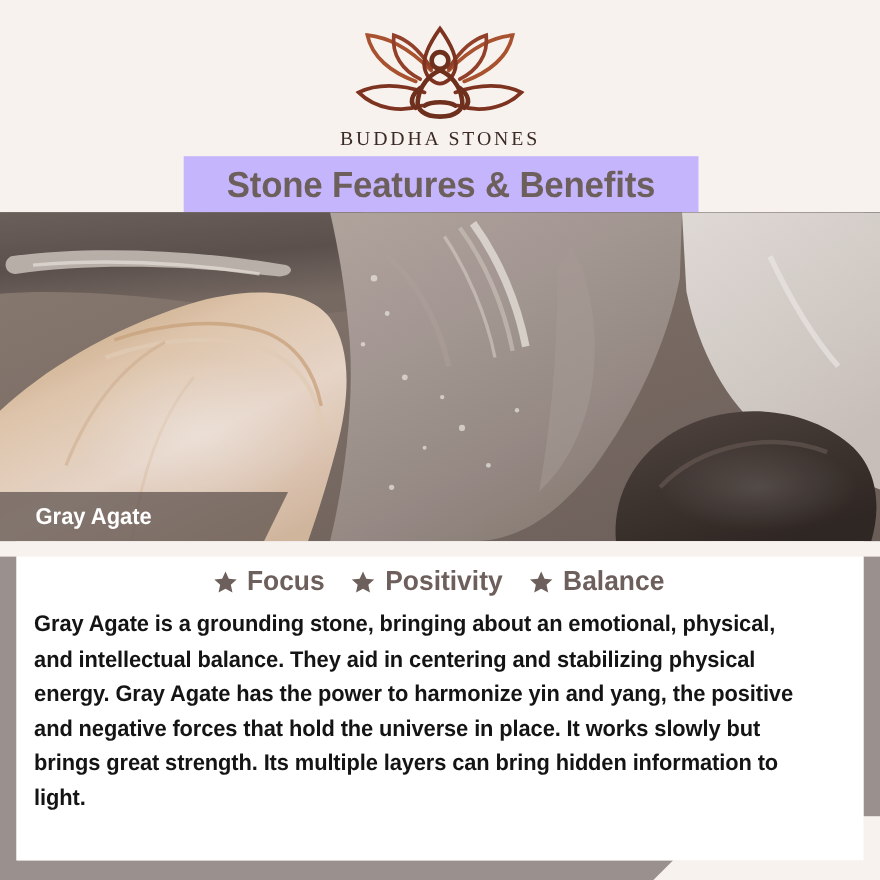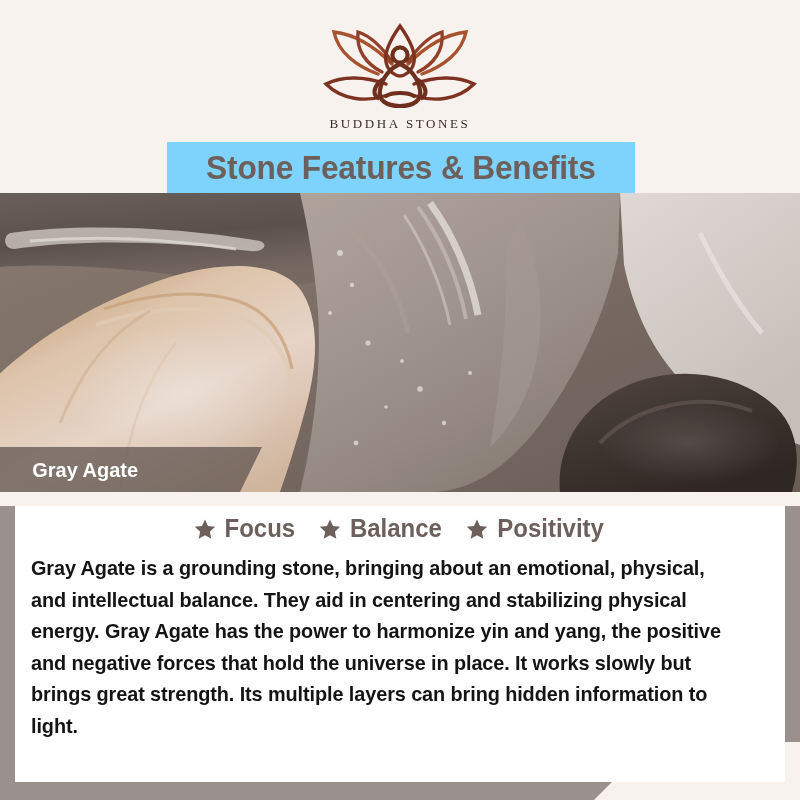--- a/index.html
+++ b/index.html
@@ -71,33 +71,33 @@
     text-align: center;
   }
   .logo-mark {
     display: block;
     margin: 0 auto;
   }
   .logo-word {
     display: block;
     margin-top: 2px;
     font-family: "Liberation Serif", serif;
-    font-size: 13px;
+    font-size: 18px;
     letter-spacing: 2.6px;
     color: #3b2a24;
   }
 
   
   .title-band {
     position: absolute;
     top: 142px;
     left: 167px;
     width: 468px;
     height: 51px;
-    background: #7dd3fc;
+    background: #c4b5fd;
     display: flex;
     align-items: center;
     justify-content: center;
   }
   .title-text {
     font-family: "Liberation Sans Narrow", "Liberation Sans", sans-serif;
     font-size: 33px;
     font-weight: bold;
     color: #6d605c;
     letter-spacing: -0.2px;
@@ -352,30 +352,30 @@
         </span>
         <span class="feature-label">Focus</span>
       </div>
 
       <div class="feature">
         <span class="feature-star">
           <svg width="22" height="22" viewBox="0 0 24 24" fill="currentColor">
             <polygon points="12,1.6 15.3,8.8 23.1,9.6 17.3,14.9 18.9,22.6 12,18.7 5.1,22.6 6.7,14.9 0.9,9.6 8.7,8.8"></polygon>
           </svg>
         </span>
-        <span class="feature-label">Balance</span>
+        <span class="feature-label">Positivity</span>
       </div>
 
       <div class="feature">
         <span class="feature-star">
           <svg width="22" height="22" viewBox="0 0 24 24" fill="currentColor">
             <polygon points="12,1.6 15.3,8.8 23.1,9.6 17.3,14.9 18.9,22.6 12,18.7 5.1,22.6 6.7,14.9 0.9,9.6 8.7,8.8"></polygon>
           </svg>
         </span>
-        <span class="feature-label">Positivity</span>
+        <span class="feature-label">Balance</span>
       </div>
 
     </div>
 
     <p class="body-text">Gray Agate is a grounding stone, bringing about an emotional, physical, and intellectual balance. They aid in centering and stabilizing physical energy. Gray Agate has the power to harmonize yin and yang, the positive and negative forces that hold the universe in place. It works slowly but brings great strength. Its multiple layers can bring hidden information to light.</p>
   </div>
 
 </div>
 
 </body></html>

